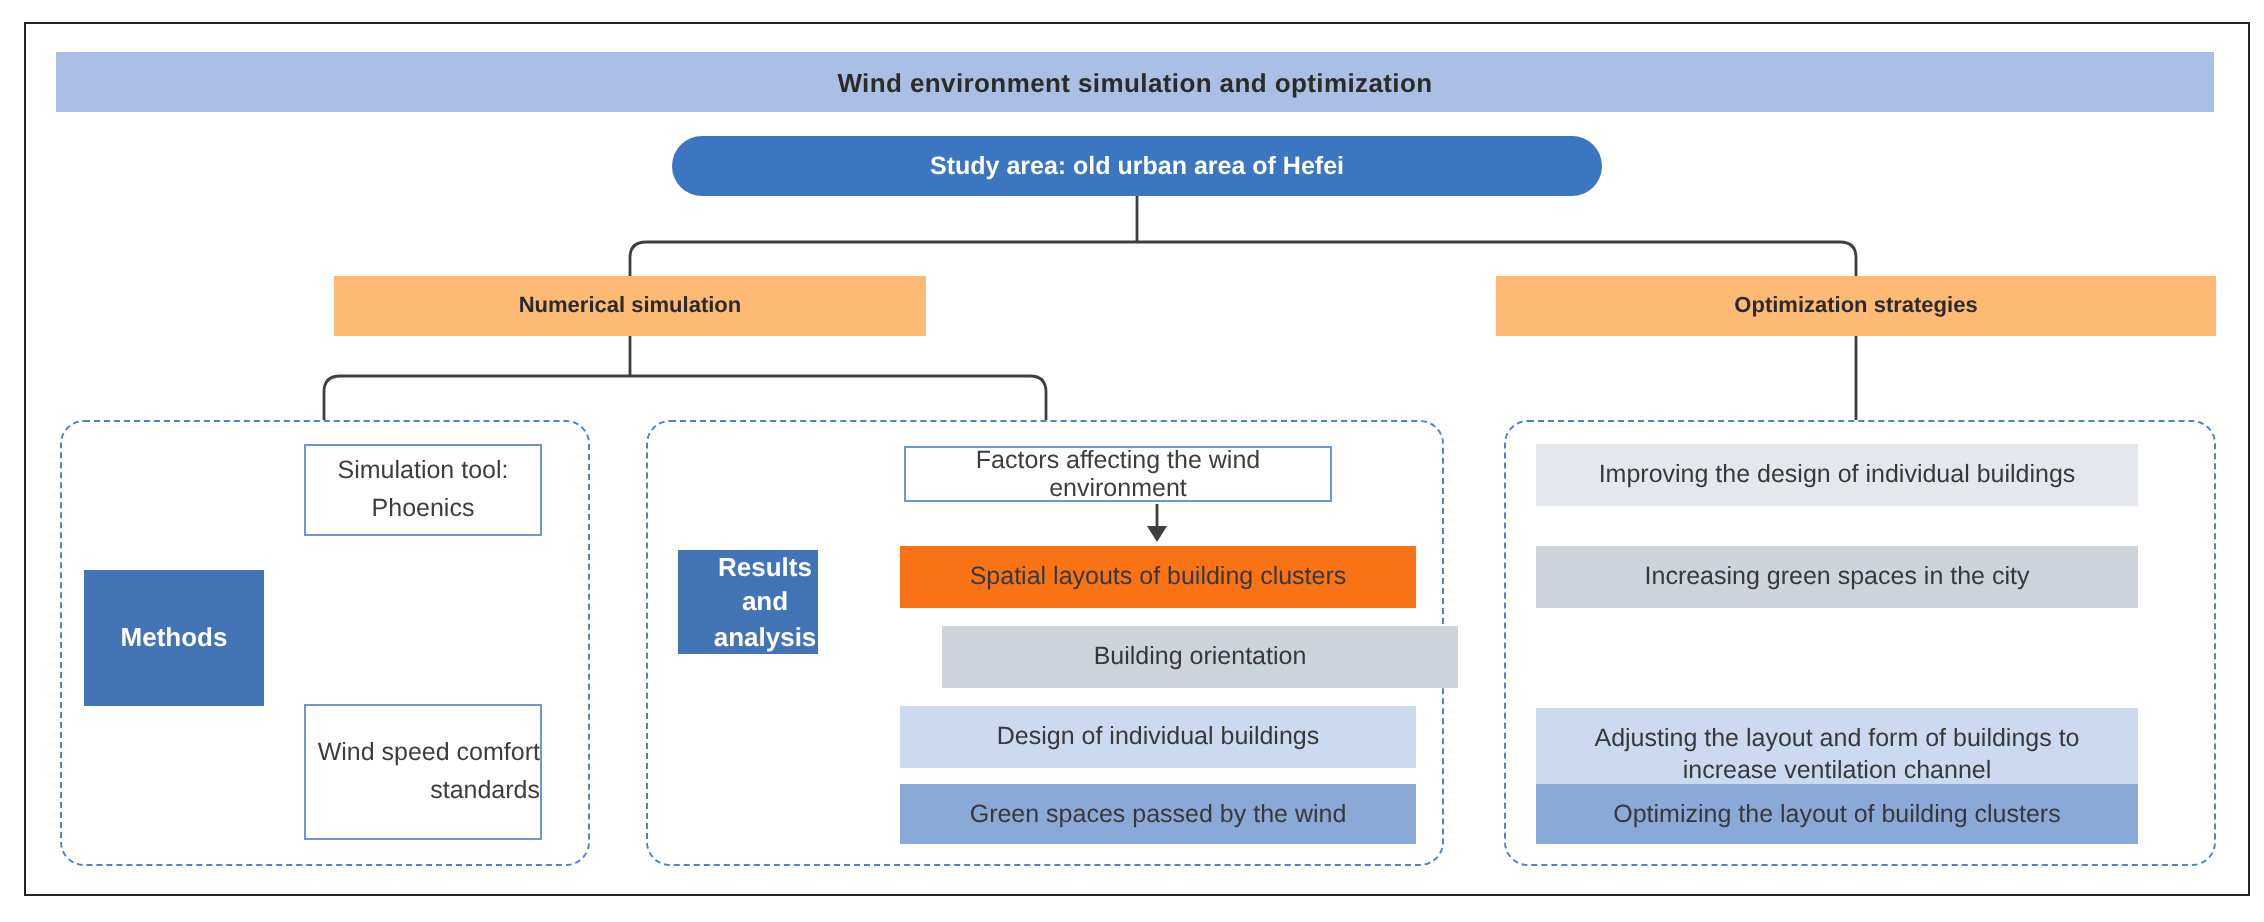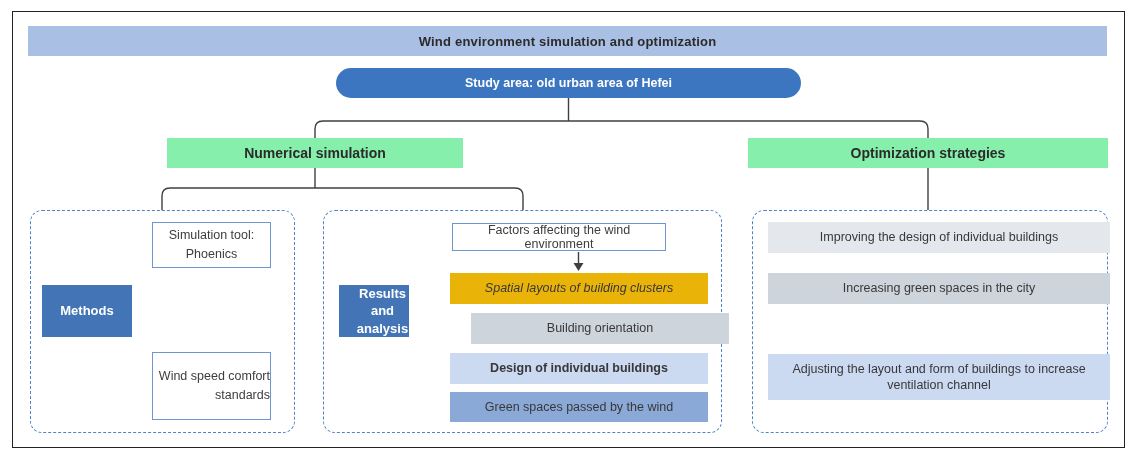--- a/index.html
+++ b/index.html
@@ -5,42 +5,42 @@
   html,body{margin:0;padding:0;background:#ffffff;}
   .canvas{
     position:relative;width:1132px;height:461px;background:#ffffff;overflow:hidden;
     font-family:"Liberation Sans","DejaVu Sans",sans-serif;color:#2b2b2b;
   }
   .frame{position:absolute;left:12px;top:11px;width:1111px;height:435px;border:1.5px solid #222;background:transparent;}
   .connectors{position:absolute;left:0;top:0;width:1132px;height:461px;z-index:1;}
   .node{position:absolute;z-index:2;display:flex;align-items:center;justify-content:center;text-align:center;box-sizing:border-box;}
   .banner{left:28px;top:26px;width:1079px;height:30px;background:#a9bfe3;font-weight:bold;font-size:13px;letter-spacing:.2px;}
   .pill{left:336px;top:68px;width:465px;height:30px;background:#3c76c0;border-radius:15px;color:#fff;font-weight:bold;font-size:12.5px;}
-  .branch{background:#86efac;font-weight:bold;font-size:14px;}
+  .branch{background:#fdba74;font-weight:bold;font-size:11px;}
   .branch.num{left:167px;top:138px;width:296px;height:30px;}
   .branch.opt{left:748px;top:138px;width:360px;height:30px;}
   .panel{position:absolute;z-index:1;border:1.5px dashed #4f82cb;border-radius:12px;box-sizing:border-box;background:transparent;}
   .panel.methods{left:30px;top:210px;width:265px;height:223px;}
   .panel.results{left:323px;top:210px;width:399px;height:223px;}
   .panel.strategies{left:752px;top:210px;width:356px;height:223px;}
   .bluelabel{background:#4274b6;color:#fff;font-weight:bold;font-size:13px;line-height:1.35;padding:0 6px;}
-  .lab-methods{left:42px;top:285px;width:90px;height:52px;}
-  .lab-results{left:339px;top:285px;width:70px;height:52px;padding-left:23px;}
+  .lab-methods{left:42px;top:285px;width:90px;height:68px;}
+  .lab-results{left:339px;top:275px;width:70px;height:52px;padding-left:23px;}
   .whitebox{background:#ffffff;border:1.3px solid #7096cf;font-size:12.5px;color:#3d3d3d;line-height:1.55;padding:2px 0;}
   .wb1{left:152px;top:222px;width:119px;height:46px;}
   .wb2{left:152px;top:289px;width:119px;height:46px;}
   .wb3{left:152px;top:352px;width:119px;height:68px;text-align:right;}
   .factors-head{left:452px;top:223px;width:214px;height:28px;background:#fff;border:1.3px solid #7096cf;font-size:12.5px;color:#3d3d3d;}
   .strip{font-size:12.5px;color:#38383a;line-height:1.3;padding:0 6px;}
   .ms{left:450px;width:258px;}
   .ms1{top:273px;height:31px;}
   .ms2{top:313px;height:31px;}
-  .ms3{top:353px;height:31px;font-weight:bold;}
+  .ms3{top:353px;height:31px;}
   .ms4{top:392px;height:30px;}
-  .rs{left:768px;width:342px;text-align:center;}
+  .rs{left:768px;width:301px;text-align:center;}
   .rs1{top:222px;height:31px;}
   .rs2{top:273px;height:31px;}
   .rs3{top:322px;height:46px;margin-top:32px;}
   .rs4{top:392px;height:30px;}
 </style>
 </head>
 <body>
 
 <div class="canvas">
   <div class="frame"></div>
@@ -66,21 +66,22 @@
   <div class="panel methods"></div>
   <div class="panel results"></div>
   <div class="panel strategies"></div>
 
   <div class="node bluelabel lab-methods">Methods</div>
   <div class="node whitebox wb1">Simulation tool: Phoenics</div>
   <div class="node whitebox wb3">Wind speed comfort standards</div>
 
   <div class="node bluelabel lab-results">Results and analysis</div>
   <div class="node factors-head">Factors affecting the wind environment</div>
-  <div class="node strip ms ms1" style="background-color: #eab308; font-style: italic;">Spatial layouts of building clusters</div>
+  <div class="node strip ms ms1" style="background-color: #f97316;">Spatial layouts of building clusters</div>
   <div class="node strip ms ms2" style="background-color: rgb(206, 212, 220); margin-left: 21px;">Building orientation</div>
   <div class="node strip ms ms3" style="background-color: rgb(203, 217, 241);">Design of individual buildings</div>
   <div class="node strip ms ms4" style="background-color: rgb(139, 169, 214);">Green spaces passed by the wind</div>
 
   <div class="node strip rs rs1" style="background-color: rgb(228, 232, 236);">Improving the design of individual buildings</div>
   <div class="node strip rs rs2" style="background-color: rgb(206, 212, 220);">Increasing green spaces in the city</div>
   <div class="node strip rs rs3" style="background-color: rgb(203, 217, 241);">Adjusting the layout and form of buildings to increase ventilation channel</div>
+  <div class="node strip rs rs4" style="background-color: rgb(139, 169, 214);">Optimizing the layout of building clusters</div>
 </div>
 
 </body></html>

